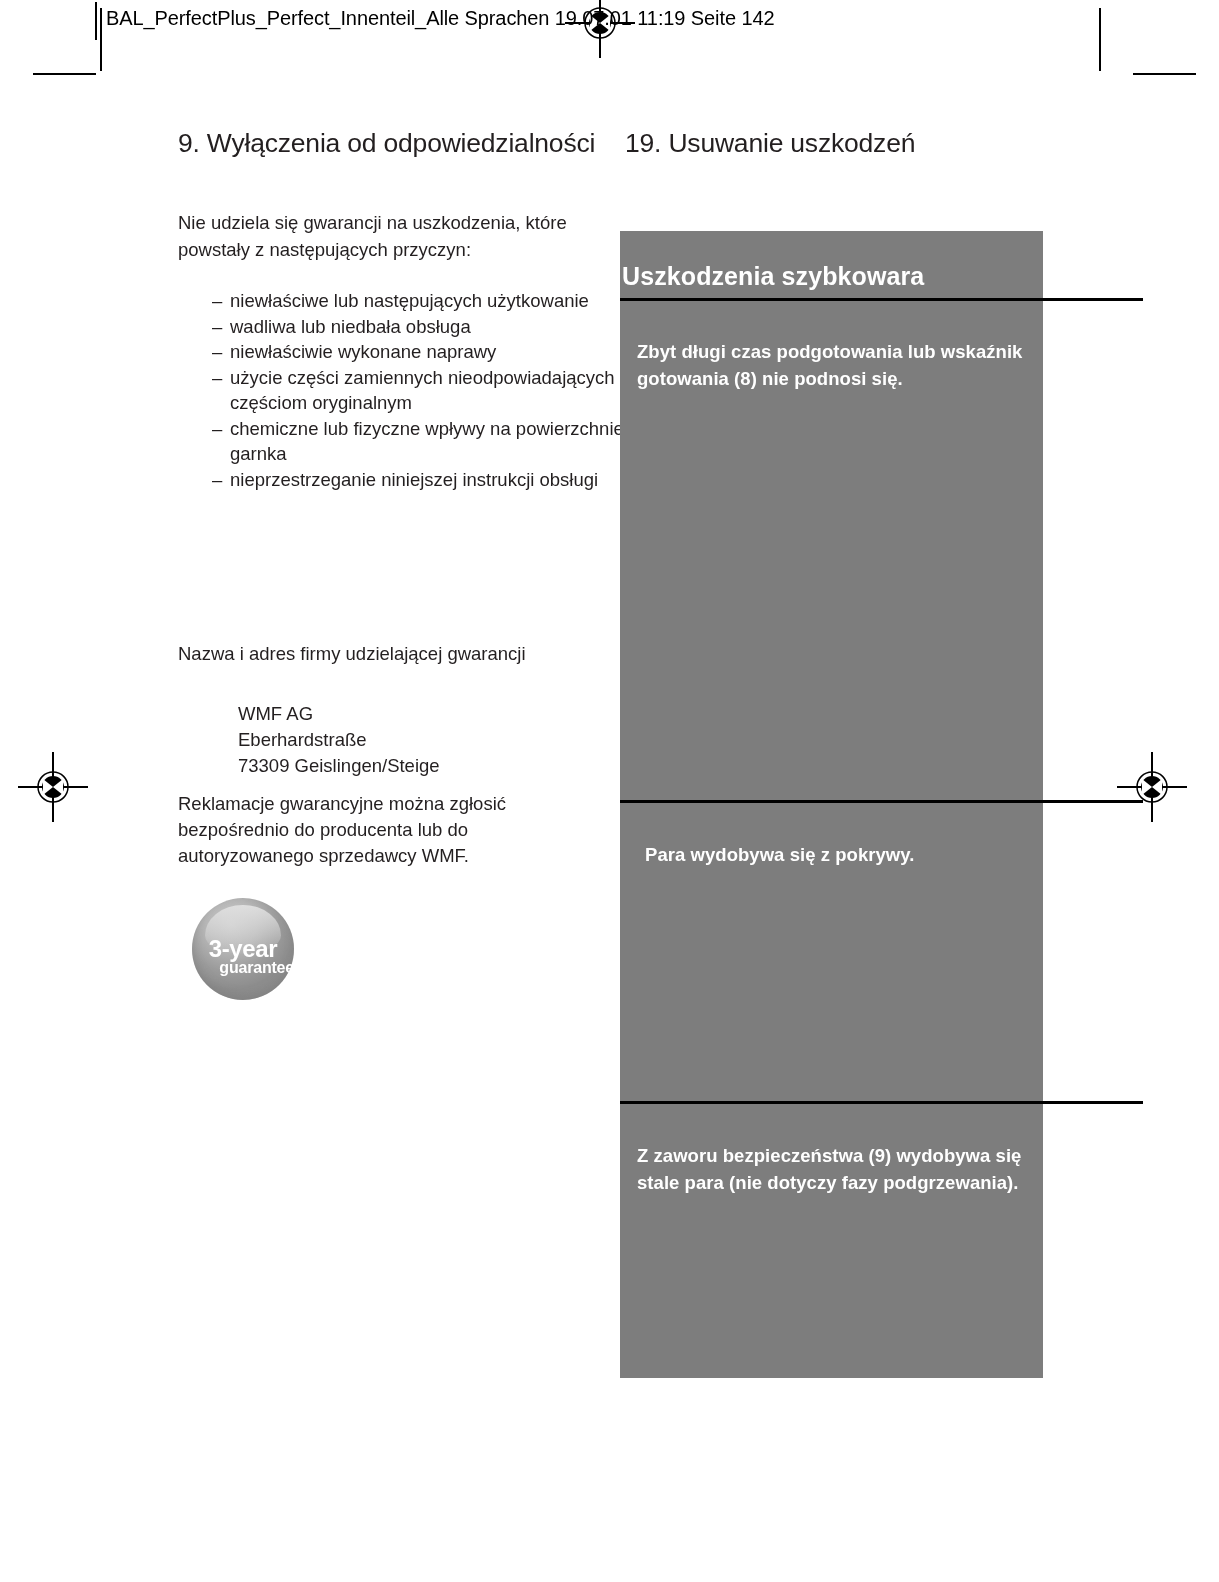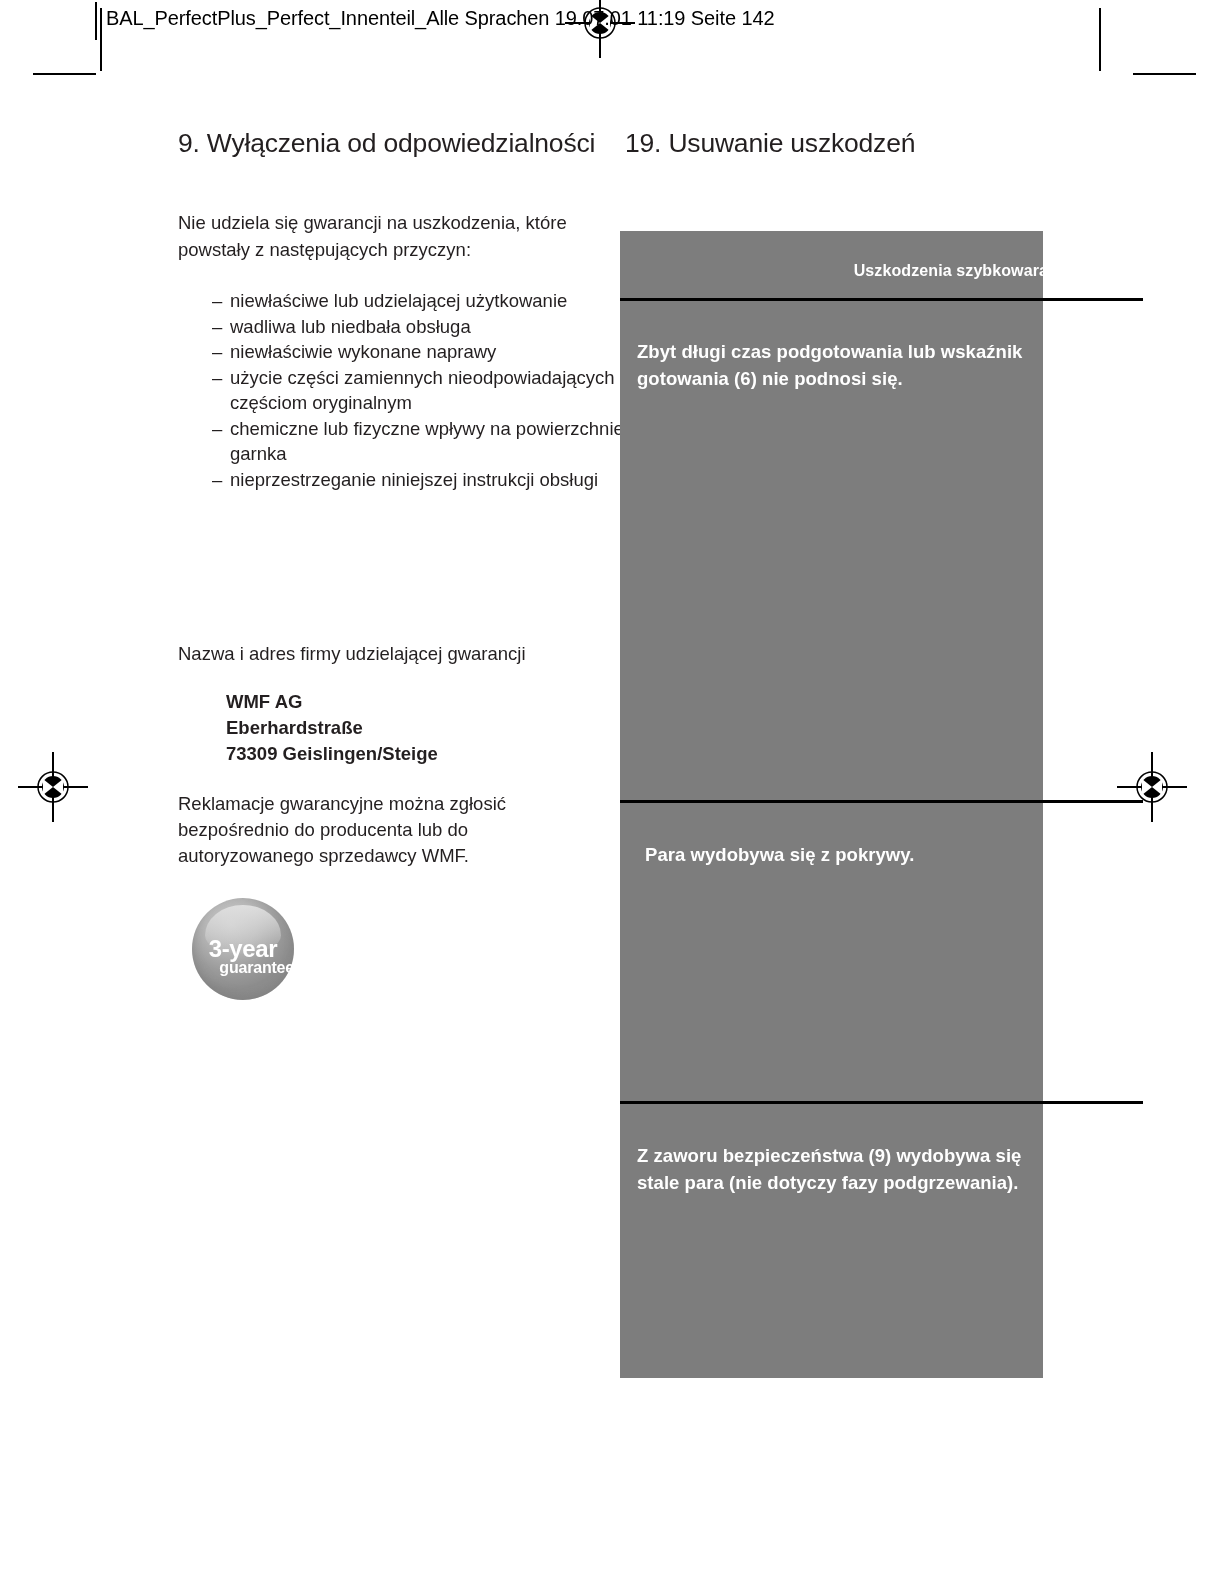--- a/index.html
+++ b/index.html
@@ -124,23 +124,23 @@
     margin: 0;
     font-size: 18.5px;
     line-height: 27px;
     color: #231f20;
   }
   .company-address {
     position: absolute;
     left: 226px;
     top: 689px;
     width: 400px;
-    margin: 0;
-    font-size: 18.5px;
-    font-weight: bold;
+    margin: 12px;
+    font-size: 18.5px;
+    font-weight: normal;
     line-height: 26px;
     color: #231f20;
   }
   .claims {
     position: absolute;
     left: 178px;
     top: 791px;
     width: 430px;
     margin: 0;
     font-size: 18.5px;
@@ -197,28 +197,27 @@
   .panel {
     position: absolute;
     left: 620px;
     top: 231px;
     width: 423px;
     height: 1179px;
     background: #7d7d7d;
   }
   .panel-header-text {
     position: absolute;
-    left: 648px;
+    left: 622px;
     top: 262px;
     width: 400px;
-    font-size: 16px;
+    font-size: 25px;
     font-weight: bold;
     color: #ffffff;
     letter-spacing: 0.1px;
-    text-align: right;
   }
   .divider {
     position: absolute;
     left: 620px;
     width: 523px;
     height: 3px;
     background: #000000;
   }
   .panel-cell {
     position: absolute;
@@ -294,21 +293,21 @@
     <div class="header-text">BAL_PerfectPlus_Perfect_Innenteil_Alle Sprachen  19.07.01  11:19  Seite 142</div>
   </div>
 
   <div class="col-left">
     <h1 class="section-title">9. Wyłączenia od odpowiedzialności</h1>
   </div>
 
   <p class="intro">Nie udziela się gwarancji na uszkodzenia, które powstały z następujących przyczyn:</p>
 
   <ul class="reasons">
-    <li><span class="dash">–</span><span>niewłaściwe lub udzielającej użytkowanie</span></li>
+    <li><span class="dash">–</span><span>niewłaściwe lub następujących użytkowanie</span></li>
     <li><span class="dash">–</span><span>wadliwa lub niedbała obsługa</span></li>
     <li><span class="dash">–</span><span>niewłaściwie wykonane naprawy</span></li>
     <li><span class="dash">–</span><span>użycie części zamiennych nieodpowiadających częściom oryginalnym</span></li>
     <li><span class="dash">–</span><span>chemiczne lub fizyczne wpływy na powierzchnie garnka</span></li>
     <li><span class="dash">–</span><span>nieprzestrzeganie niniejszej instrukcji obsługi</span></li>
   </ul>
 
   <p class="company-lead">Nazwa i adres firmy udzielającej gwarancji</p>
 
   <div class="company-address">
@@ -327,21 +326,21 @@
 
   <div class="col-right">
     <h1 class="section-title">19. Usuwanie uszkodzeń</h1>
   </div>
 
   <div class="panel"></div>
 
   <div class="panel-header-text">Uszkodzenia szybkowara</div>
 
   <div class="divider" style="top:298px;"></div>
-  <div class="panel-cell" style="top:338px;">Zbyt długi czas podgotowania lub wskaźnik gotowania (6) nie podnosi się.</div>
+  <div class="panel-cell" style="top:338px;">Zbyt długi czas podgotowania lub wskaźnik gotowania (8) nie podnosi się.</div>
 
   <div class="divider" style="top:800px;"></div>
   <div class="panel-cell" style="top:841px;margin-left:8px;">Para wydobywa się z pokrywy.</div>
 
   <div class="divider" style="top:1101px;"></div>
   <div class="panel-cell" style="top:1142px;">Z zaworu bezpieczeństwa (9) wydobywa się stale para (nie dotyczy fazy podgrzewania).</div>
 
   <div class="page-number">142</div>
 
 </div>

